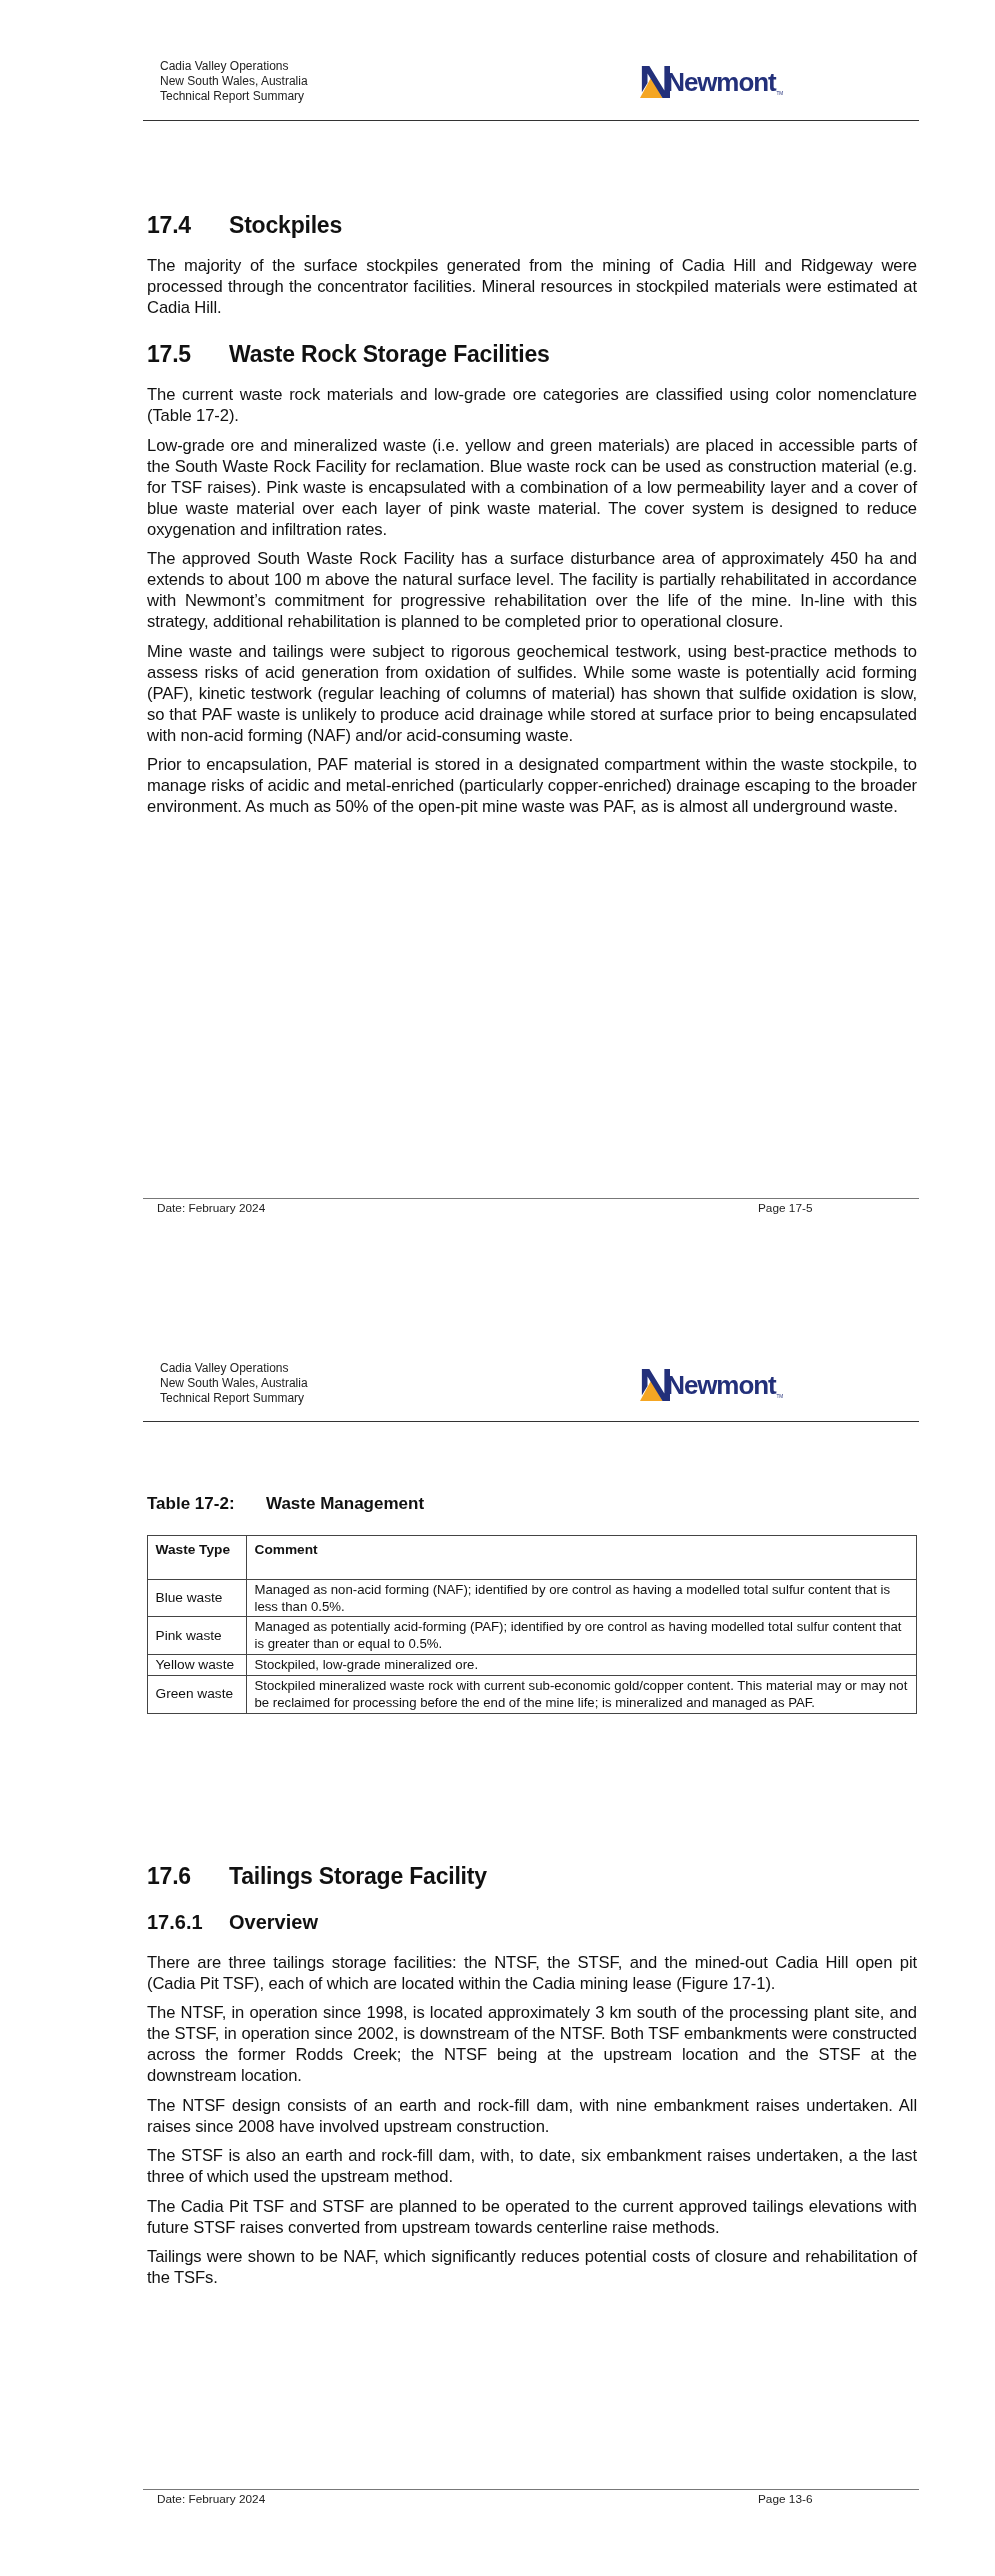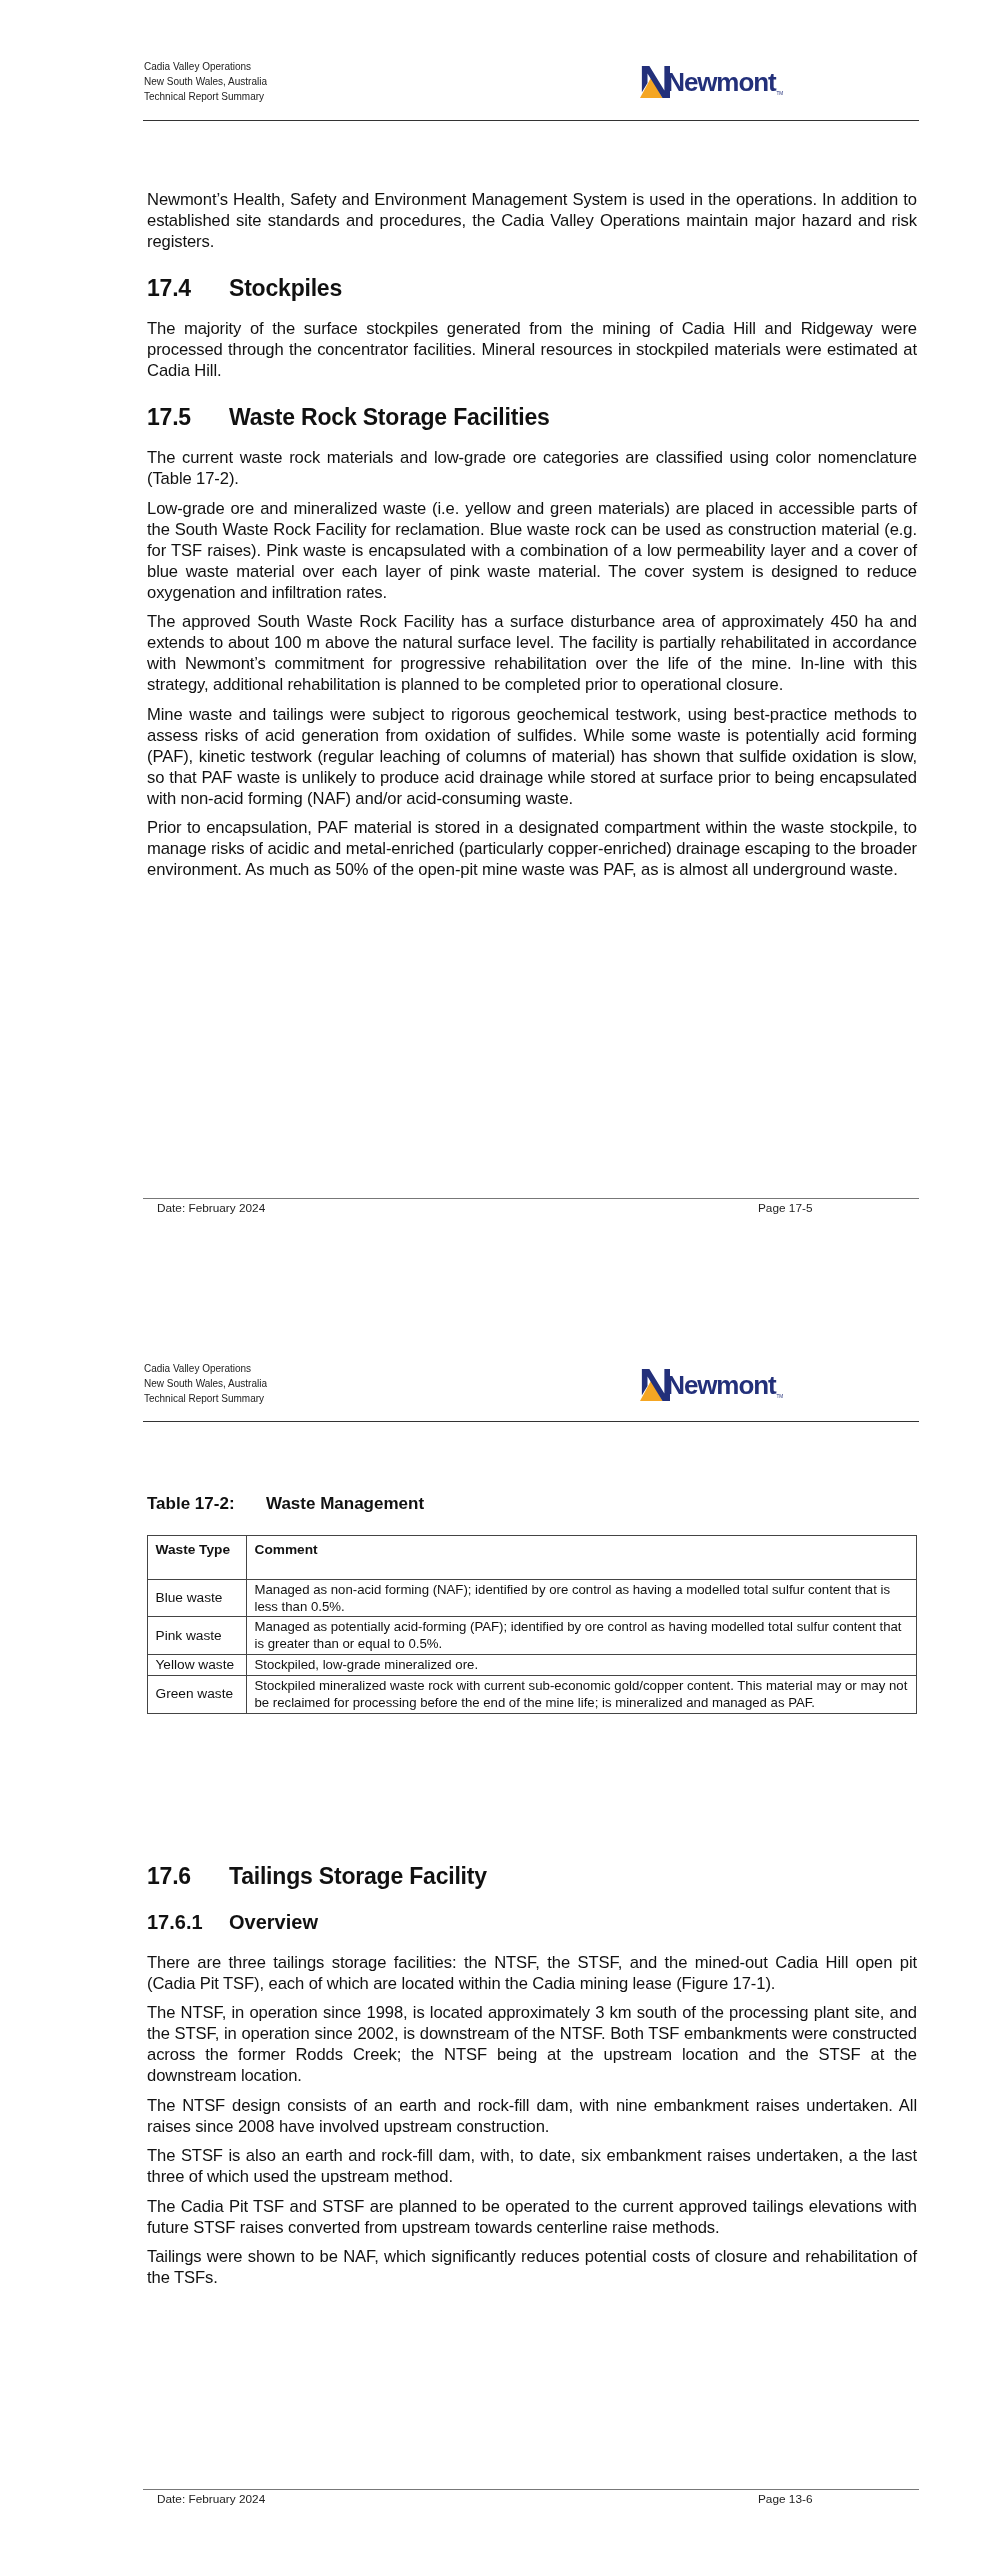--- a/index.html
+++ b/index.html
@@ -1,21 +1,21 @@
 <!DOCTYPE html>
 <html style="font-size:15px"><head>
 <meta charset="utf-8">
 <style>
   html, body { margin: 0; padding: 0; background: #ffffff; }
   body { width: 995px; height: 2576px; position: relative; font-family: "Liberation Sans", sans-serif; color: #111; }
   .page { position: absolute; left: 0; width: 995px; height: 1288px; background: #fff; }
   .page.p1 { top: 0; }
   .page.p2 { top: 1288px; }
 
-  .hdr-text { position: absolute; left: 144px; top: 59px; font-size: 10px; line-height: 15px; color: #222; }
+  .hdr-text { position: absolute; left: 160px; top: 59px; font-size: 12px; line-height: 15px; color: #222; }
   .hdr-text div { white-space: nowrap; }
   .logo { position: absolute; left: 640px; top: 60px; height: 38px; display: flex; align-items: flex-end; }
   .logo-svg { width: 30px; height: 32px; display: block; margin-right: -3.8px; }
   .logo-word { font-family: "Liberation Sans", sans-serif; font-weight: 700; font-size: 26px; color: #23307a; letter-spacing: -1.1px; line-height: 32px; }
   .logo-tm { font-size: 4.7px; color: #23307a; margin-left: 0.9px; margin-bottom: 1.9px; }
   .hdr-rule { position: absolute; left: 143px; width: 776px; top: 120px; height: 0; border-top: 1.4px solid #333; }
 
   .content { position: absolute; left: 147px; width: 770px; top: 189px; }
   p { margin: 0 0 8.5px 0; font-size: 16.6px; line-height: 21px; text-align: justify; letter-spacing: -0.1px; }
   h2 { margin: 22.6px 0 17px 0; font-size: 23px; font-weight: 700; line-height: 26.4px; letter-spacing: -0.2px; }
@@ -49,21 +49,20 @@
     <svg class="logo-svg" viewBox="0 0 32 34">
       <polygon points="0,34 12,12 24,34" fill="#f5a623"></polygon>
       <polygon points="2,0 10,0 26,26 26,0 32,0 32,34 24,34 8,8 8,18 2,28" fill="#23307a"></polygon>
     </svg>
     <span class="logo-word">Newmont</span>
     <span class="logo-tm">TM</span>
   </div>
   <div class="hdr-rule"></div>
 
   <div class="content">
-    <p>Newmont’s Health, Safety and Environment Management System is used in the operations.  In addition to established site standards and procedures, the Cadia Valley Operations maintain major hazard and risk registers.</p>
 
     <h2><span class="num">17.4</span><span>Stockpiles</span></h2>
     <p>The majority of the surface stockpiles generated from the mining of Cadia Hill and Ridgeway were processed through the concentrator facilities.  Mineral resources in stockpiled materials were estimated at Cadia Hill.</p>
 
     <h2><span class="num">17.5</span><span>Waste Rock Storage Facilities</span></h2>
     <p>The current waste rock materials and low-grade ore categories are classified using color nomenclature (Table 17-2).</p>
     <p>Low-grade ore and mineralized waste (i.e. yellow and green materials) are placed in accessible parts of the South Waste Rock Facility for reclamation.  Blue waste rock can be used as construction material (e.g. for TSF raises).  Pink waste is encapsulated with a combination of a low permeability layer and a cover of blue waste material over each layer of pink waste material.  The cover system is designed to reduce oxygenation and infiltration rates.</p>
     <p>The approved South Waste Rock Facility has a surface disturbance area of approximately 450 ha and extends to about 100 m above the natural surface level.  The facility is partially rehabilitated in accordance with Newmont’s commitment for progressive rehabilitation over the life of the mine.  In-line with this strategy, additional rehabilitation is planned to be completed prior to operational closure.</p>
     <p>Mine waste and tailings were subject to rigorous geochemical testwork, using best-practice methods to assess risks of acid generation from oxidation of sulfides.  While some waste is potentially acid forming (PAF), kinetic testwork (regular leaching of columns of material) has shown that sulfide oxidation is slow, so that PAF waste is unlikely to produce acid drainage while stored at surface prior to being encapsulated with non-acid forming (NAF) and/or acid-consuming waste.</p>
     <p>Prior to encapsulation, PAF material is stored in a designated compartment within the waste stockpile, to manage risks of acidic and metal-enriched (particularly copper-enriched) drainage escaping to the broader environment.  As much as 50% of the open-pit mine waste was PAF, as is almost all underground waste.</p>

